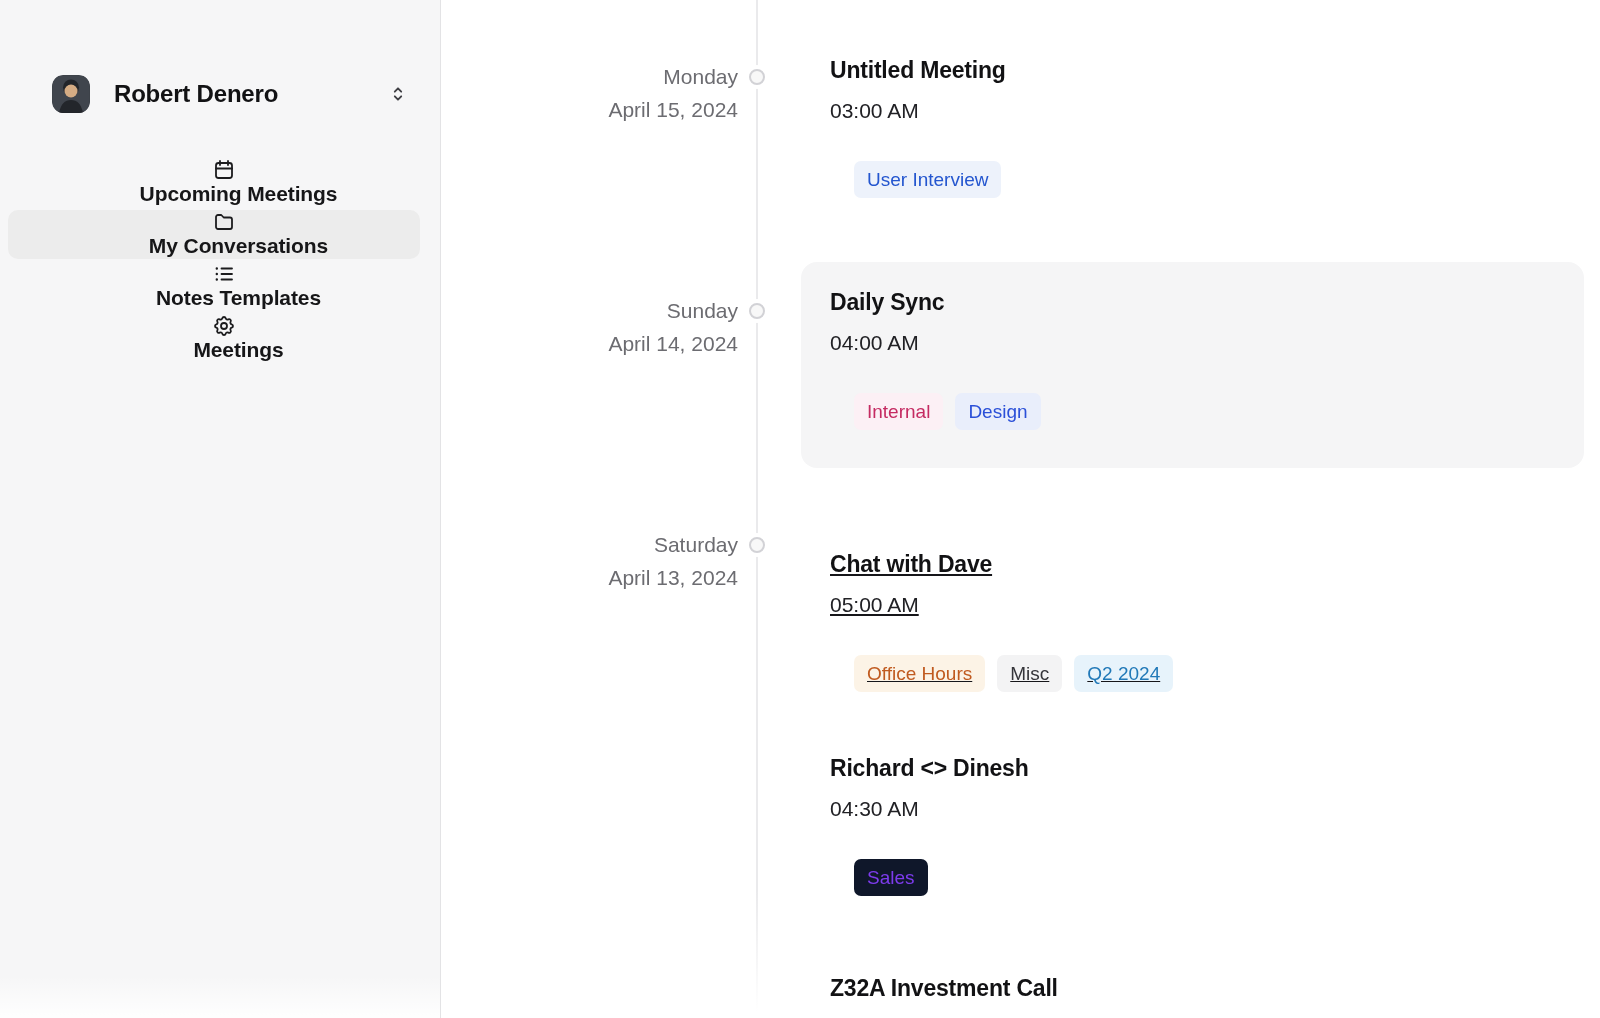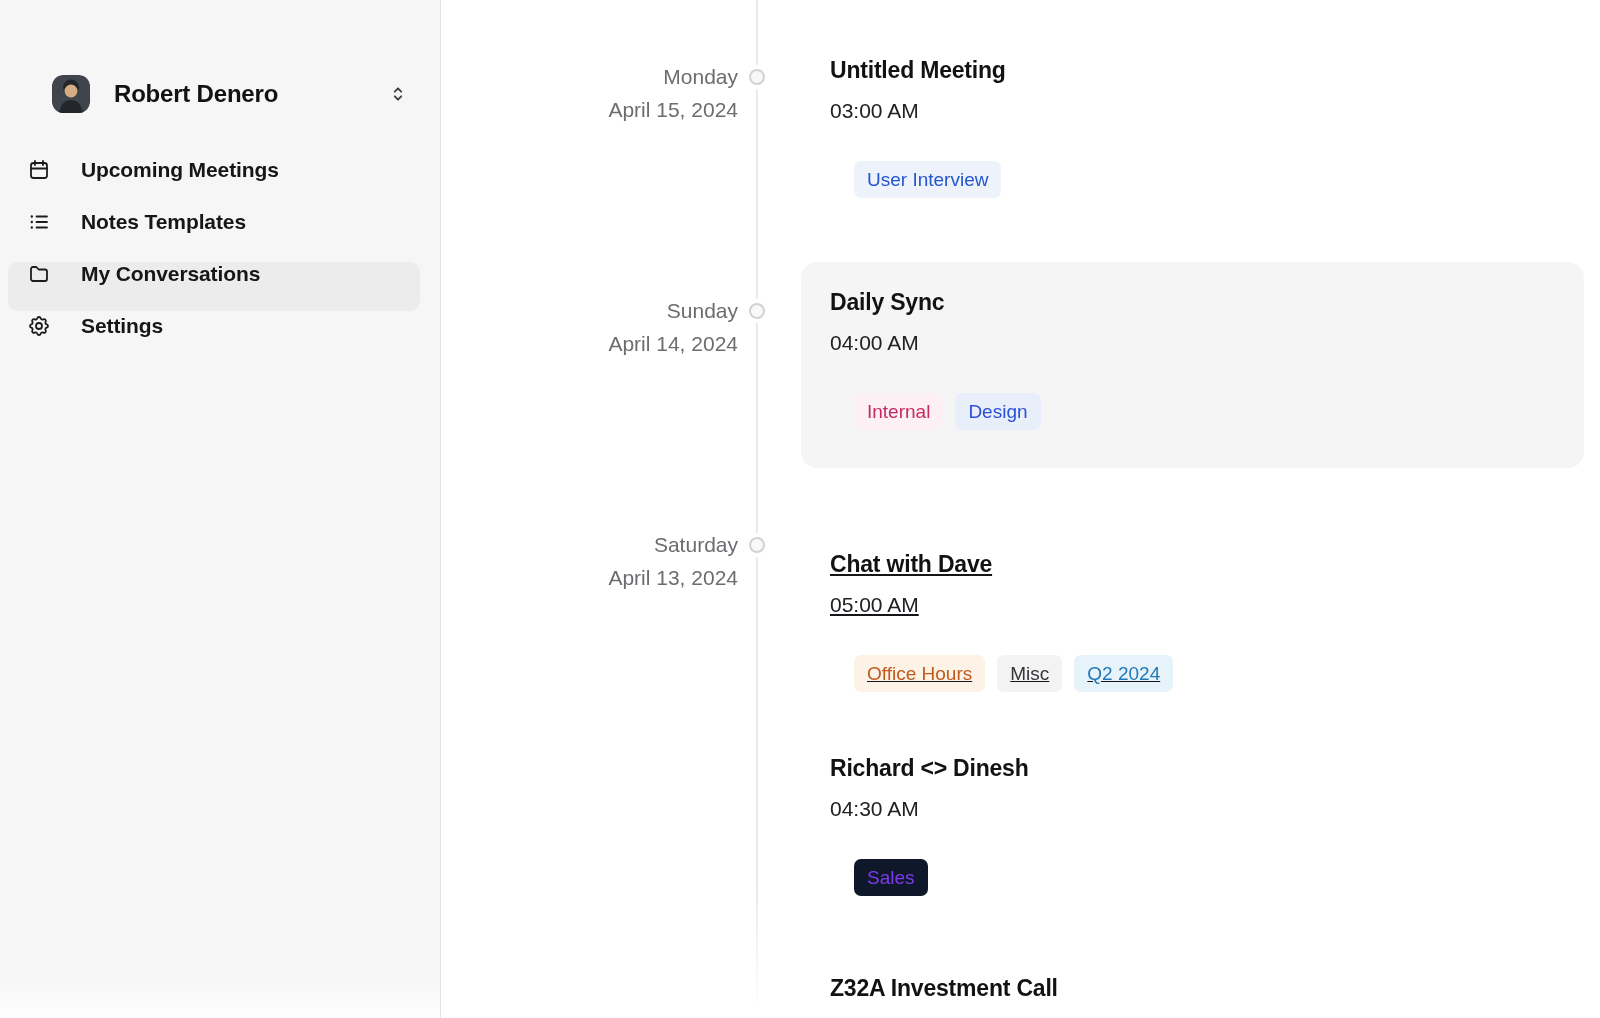--- a/index.html
+++ b/index.html
@@ -30,21 +30,21 @@
   .profile-name {
     margin-left:24px; font-size:24px; font-weight:700; letter-spacing:-0.2px; color:#121214;
     white-space:nowrap;
   }
   .profile-chevron { position:absolute; left:358px; top:0; width:40px; height:40px; display:flex; align-items:center; justify-content:center; }
   .profile-chevron svg { width:22px; height:26px; stroke:#3f3f44; stroke-width:2; fill:none; stroke-linecap:round; stroke-linejoin:round; }
 
   .nav { position:absolute; top:158px; left:8px; width:412px; }
   .nav-item {
     height:49px; margin-bottom:3px; border-radius:10px;
-    display:flex; padding-left:19px; cursor:pointer;
+    display:flex; align-items:center; padding-left:19px; cursor:pointer;flex-direction:column;
   }
   .nav-item.selected { background:#ececec; }
   .nav-icon { width:24px; height:24px; flex:0 0 auto; display:block; }
   .nav-icon svg { width:24px; height:24px; stroke:#1c1c1e; fill:none; stroke-width:1.8; stroke-linecap:round; stroke-linejoin:round; }
   .nav-label { margin-left:30px; font-size:21px; font-weight:600; color:#161618; letter-spacing:-0.1px; white-space:nowrap; }
 
   
   .main { position:absolute; top:0; bottom:0; left:442px; right:0; background:#fff; }
 
   .tl-line {
@@ -99,39 +99,39 @@
     </span>
   </div>
   <nav class="nav" id="nav">
       <div class="nav-item">
     <span class="nav-icon"><svg viewBox="0 0 24 24">
             <rect x="4" y="5" width="16" height="15" rx="2.5"></rect>
             <path d="M8 3v4M16 3v4M4 10.5h16"></path>
           </svg></span>
     <span class="nav-label">Upcoming Meetings</span>
   </div>
+      <div class="nav-item selected">
+    <span class="nav-icon"><svg viewBox="0 0 24 24">
+            <path d="M4 7a2 2 0 0 1 2-2h3.3l2.4 2.5H18a2 2 0 0 1 2 2V17a2 2 0 0 1-2 2H6a2 2 0 0 1-2-2z"></path>
+          </svg></span>
+    <span class="nav-label">My Conversations</span>
+  </div>
       <div class="nav-item">
     <span class="nav-icon"><svg viewBox="0 0 24 24">
             <path d="M9.5 6.5h10.5M9.5 12h10.5M9.5 17.5h10.5"></path>
             <path stroke-width="2.4" d="M4.8 6.5h.01M4.8 12h.01M4.8 17.5h.01"></path>
           </svg></span>
     <span class="nav-label">Notes Templates</span>
   </div>
-      <div class="nav-item selected">
-    <span class="nav-icon"><svg viewBox="0 0 24 24">
-            <path d="M4 7a2 2 0 0 1 2-2h3.3l2.4 2.5H18a2 2 0 0 1 2 2V17a2 2 0 0 1-2 2H6a2 2 0 0 1-2-2z"></path>
-          </svg></span>
-    <span class="nav-label">My Conversations</span>
-  </div>
       <div class="nav-item">
     <span class="nav-icon"><svg viewBox="0 0 24 24" stroke-width="1.6">
             <path d="M10.325 4.317c.426-1.756 2.924-1.756 3.35 0a1.724 1.724 0 0 0 2.573 1.066c1.543-.94 3.31.826 2.37 2.37a1.724 1.724 0 0 0 1.065 2.572c1.756.426 1.756 2.924 0 3.35a1.724 1.724 0 0 0-1.066 2.573c.94 1.543-.826 3.31-2.37 2.37a1.724 1.724 0 0 0-2.572 1.065c-.426 1.756-2.924 1.756-3.35 0a1.724 1.724 0 0 0-2.573-1.066c-1.543.94-3.31-.826-2.37-2.37a1.724 1.724 0 0 0-1.065-2.572c-1.756-.426-1.756-2.924 0-3.35a1.724 1.724 0 0 0 1.066-2.573c-.94-1.543.826-3.31 2.37-2.37c1 .608 2.296.07 2.572-1.065z"></path>
             <circle cx="12" cy="12" r="3"></circle>
           </svg></span>
-    <span class="nav-label">Settings</span>
+    <span class="nav-label">Meetings</span>
   </div>
     </nav>
 </aside>
 
 <main class="main">
   <div class="tl-line"></div>
   <div id="dates">
       <div class="date-group" style="top: 60px;">
     <div class="weekday">Monday</div>
     <div class="date">April 15, 2024</div>

